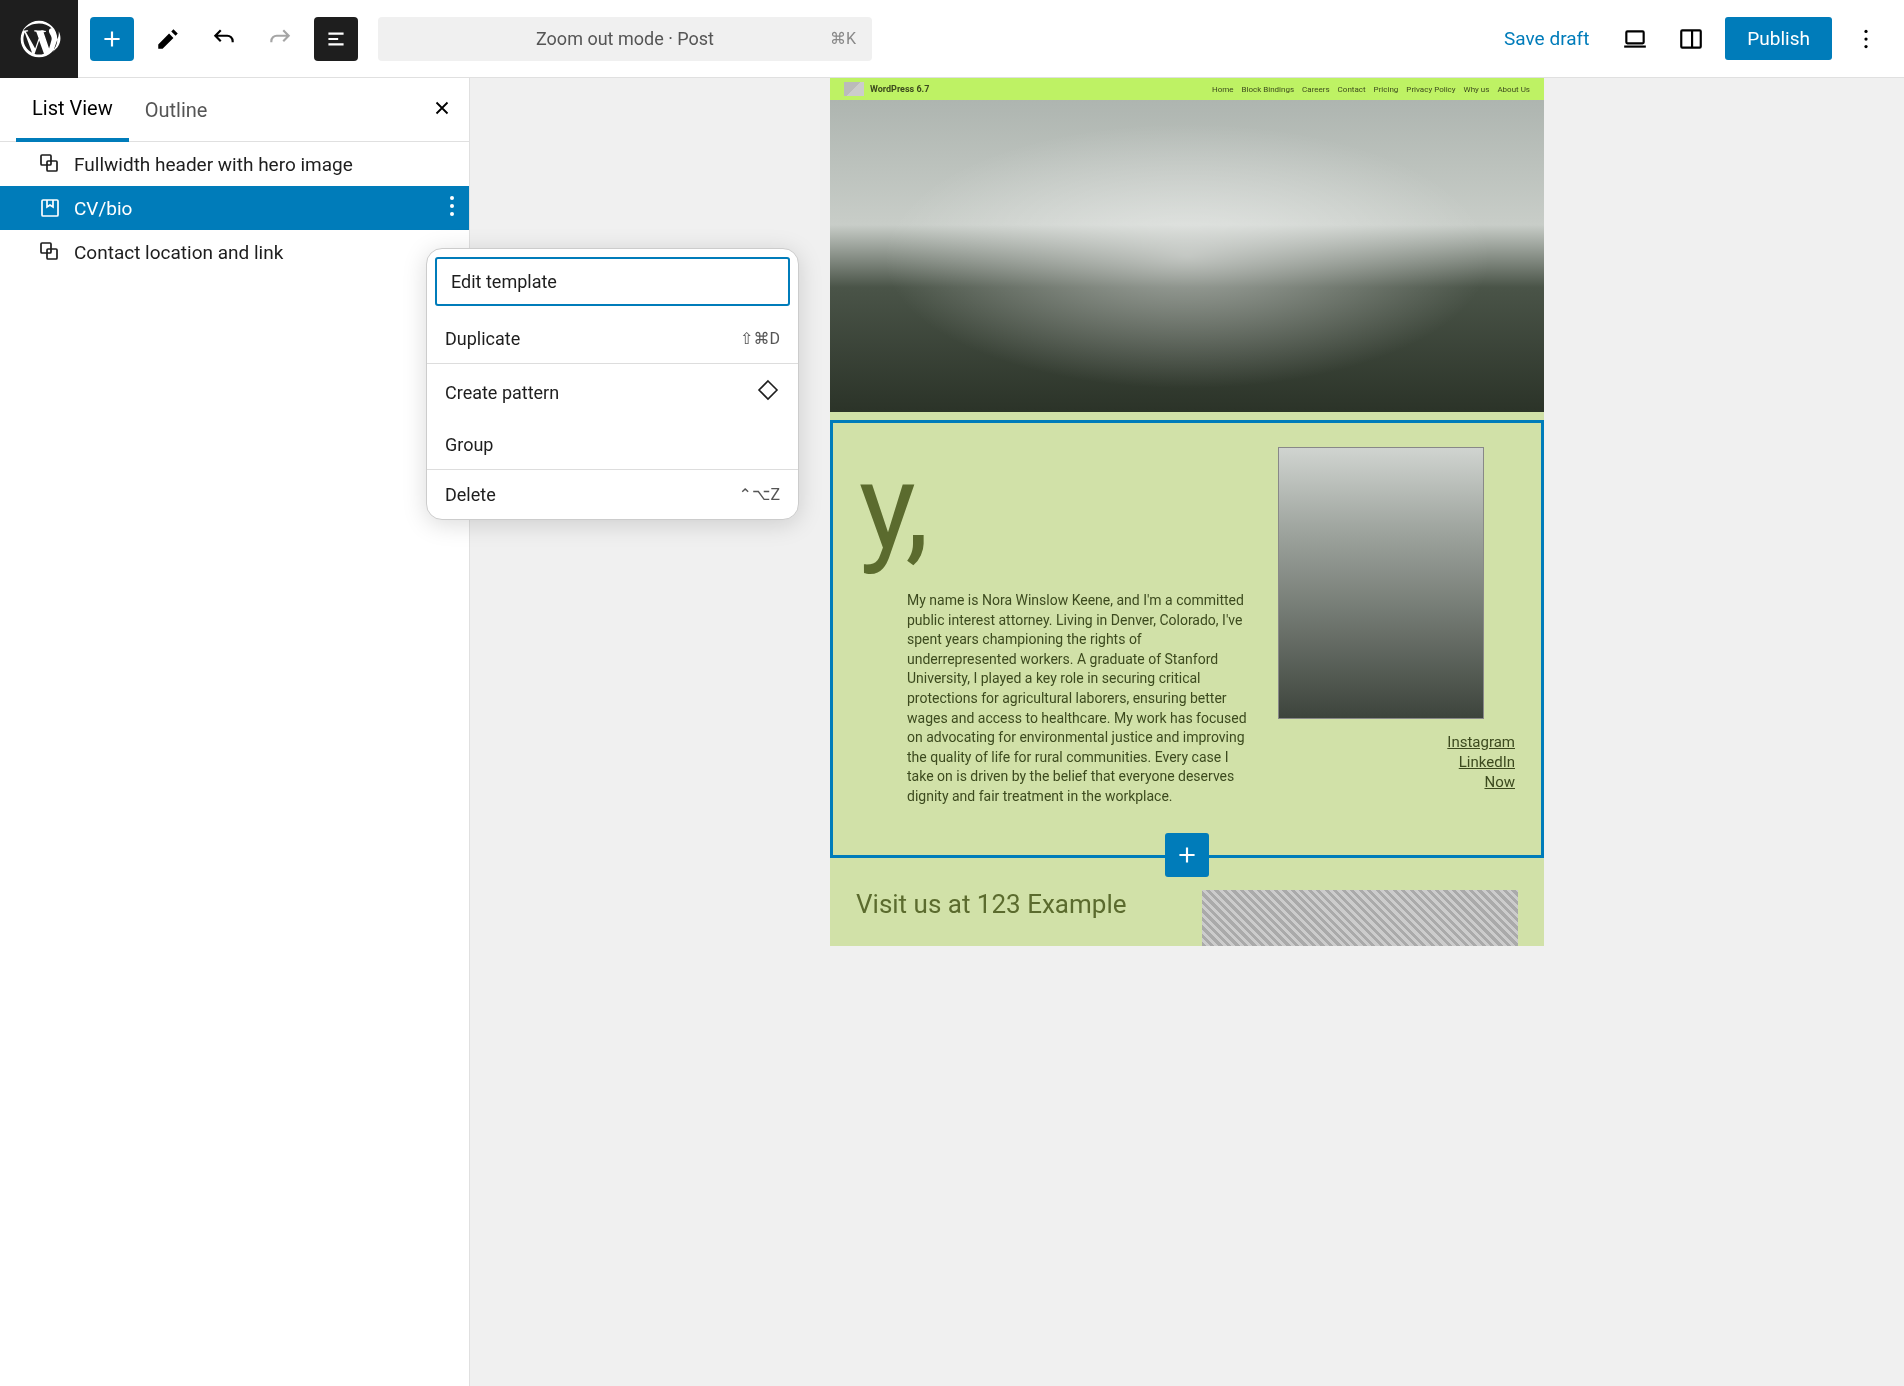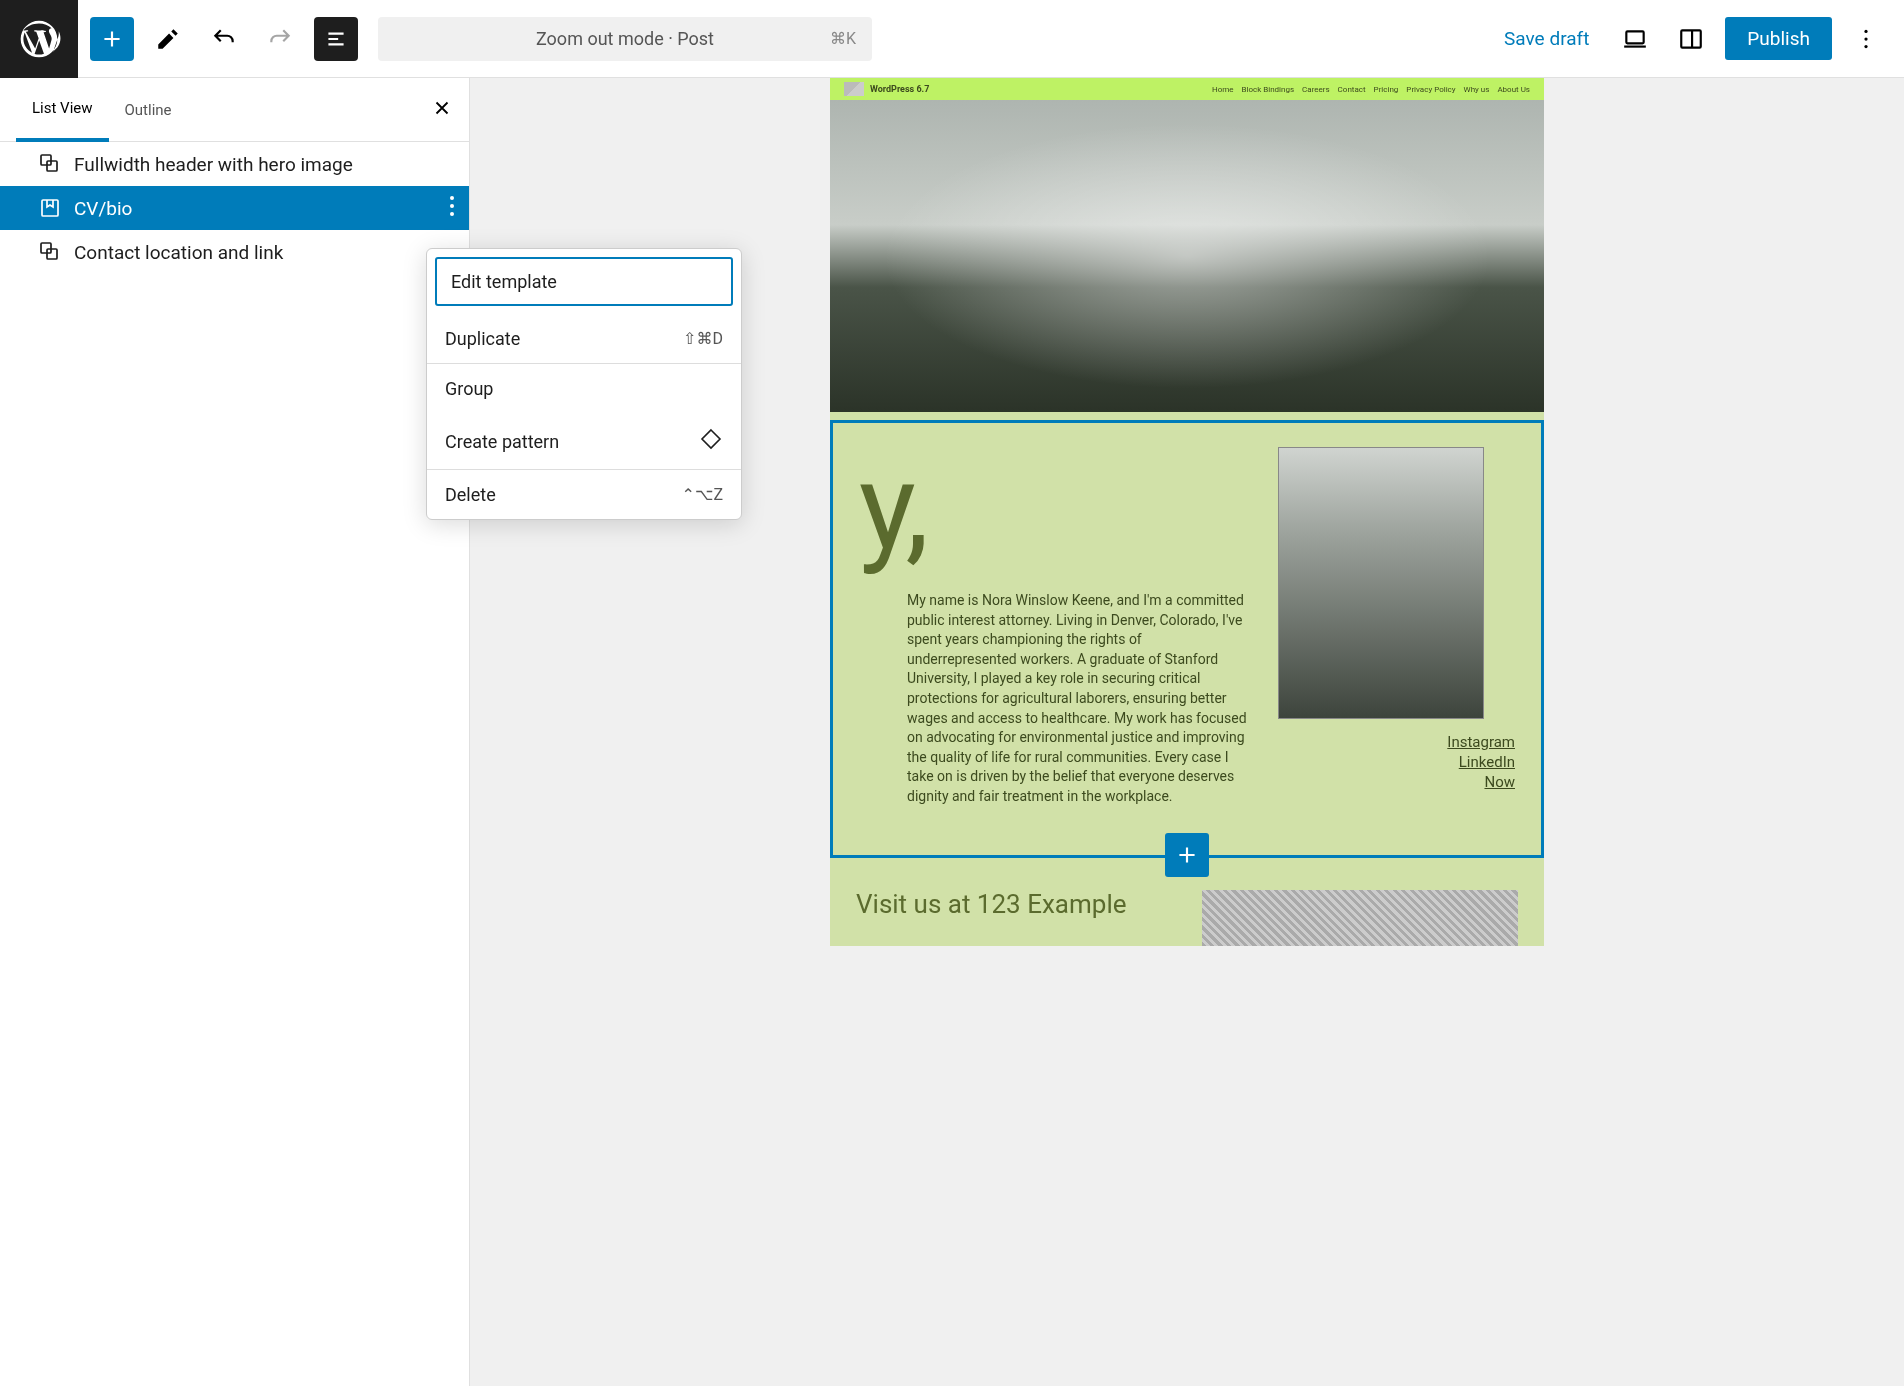--- a/index.html
+++ b/index.html
@@ -14,21 +14,21 @@
     .icon-btn svg { width: 26px; height: 26px; }
     .command-bar { flex: 0 0 494px; height: 44px; background: #f0f0f0; border-radius: 4px; display: flex; align-items: center; justify-content: center; color: #555; font-size: 18px; position: relative; margin-left: 8px; }
     .command-bar .shortcut { position: absolute; right: 16px; color: #888; font-size: 16px; }
     .spacer { flex: 1; }
     .save-draft { color: #007cba; font-size: 19px; cursor: pointer; margin-right: 12px; }
     .publish-btn { background: #007cba; color: #fff; padding: 10px 22px; font-size: 19px; border-radius: 3px; cursor: pointer; }
     
     .main { display: flex; height: calc(100vh - 78px); }
     .sidebar { width: 470px; border-right: 1px solid #e0e0e0; background: #fff; }
     .sidebar-tabs { display: flex; align-items: center; padding: 0 16px; height: 64px; border-bottom: 1px solid #e0e0e0; position: relative; }
-    .tab { font-size: 15px; padding: 0 16px; height: 64px; display: flex; align-items: center; color: #555; cursor: pointer; }
+    .tab { font-size: 20px; padding: 0 16px; height: 64px; display: flex; align-items: center; color: #555; cursor: pointer; }
     .tab.active { color: #000; border-bottom: 4px solid #007cba; margin-bottom: -1px; }
     .close-tab { position: absolute; right: 16px; cursor: pointer; }
     .close-tab svg { width: 22px; height: 22px; }
     
     .list-items { padding: 0; }
     .list-item { display: flex; align-items: center; height: 44px; padding: 0 12px 0 38px; font-size: 19px; color: #1e1e1e; cursor: pointer; position: relative; }
     .list-item.selected { background: #007cba; color: #fff; }
     .list-item .block-icon { width: 24px; height: 24px; margin-right: 12px; }
     .list-item .options { position: absolute; right: 14px; }
     .options svg { width: 6px; height: 22px; }
@@ -51,21 +51,21 @@
     .portrait { width: 206px; height: 272px; background: linear-gradient(180deg, #d0d4d0 0%, #9fa59f 30%, #3d443c 100%); border: 1px solid #888; }
     .social-links { margin-top: 14px; font-size: 15px; text-align: right; }
     .social-links div { text-decoration: underline; color: #3c4a1e; margin-bottom: 2px; }
     .add-block-btn { position: absolute; bottom: -22px; left: 50%; transform: translateX(-50%); width: 44px; height: 44px; background: #007cba; border-radius: 3px; display: flex; align-items: center; justify-content: center; }
     .add-block-btn svg { width: 26px; height: 26px; stroke: #fff; }
     
     .contact-section { padding: 32px 26px 0; display: flex; gap: 22px; }
     .contact-heading { font-size: 26px; color: #5b6b2e; flex: 1; line-height: 1.1; }
     .map { width: 316px; height: 56px; background: repeating-linear-gradient(45deg, #aaa 0 3px, #ccc 3px 6px); }
     
-    .context-menu { position: absolute; left: 426px; top: 248px; width: 316px; background: #fff; border: 1px solid #ccc; border-radius: 6px; box-shadow: 0 4px 24px rgba(0,0,0,0.15); z-index: 100; }
+    .context-menu { position: absolute; left: 426px; top: 248px; width: 373px; background: #fff; border: 1px solid #ccc; border-radius: 16px; box-shadow: 0 4px 24px rgba(0,0,0,0.15); z-index: 100; }
     .ctx-item { padding: 14px 18px; font-size: 18px; color: #1e1e1e; cursor: pointer; display: flex; justify-content: space-between; align-items: center; }
     .ctx-item.hl { border: 2px solid #007cba; border-radius: 3px; margin: 8px; padding: 12px 14px; }
     .ctx-item .kbd { color: #555; font-size: 16px; }
     .ctx-divider { height: 1px; background: #ddd; }
     .ctx-desc { padding: 2px 18px 18px; font-size: 17px; color: #777; line-height: 1.45; }
     .ctx-icon svg { width: 24px; height: 24px; }
   </style>
 </head>
 <body>
 
@@ -219,25 +219,25 @@
   </div>
 </div>
 
 <div class="context-menu">
   <div class="ctx-item hl">Edit template</div>
   <div class="ctx-item">
     <span>Duplicate</span>
     <span class="kbd">⇧⌘D</span>
   </div>
   <div class="ctx-divider"></div>
-  <div class="ctx-item">Group</div>
   <div class="ctx-item">
     <span>Create pattern</span>
     <span class="ctx-icon"><svg viewBox="0 0 24 24" fill="none" stroke="currentColor" stroke-width="1.6">
           <path d="M12 3l9 9-9 9-9-9 9-9z"></path>
         </svg></span>
   </div>
+  <div class="ctx-item">Group</div>
   <div class="ctx-divider"></div>
   <div class="ctx-item">
     <span>Delete</span>
     <span class="kbd">⌃⌥Z</span>
   </div>
 </div>
 
 </body></html>

